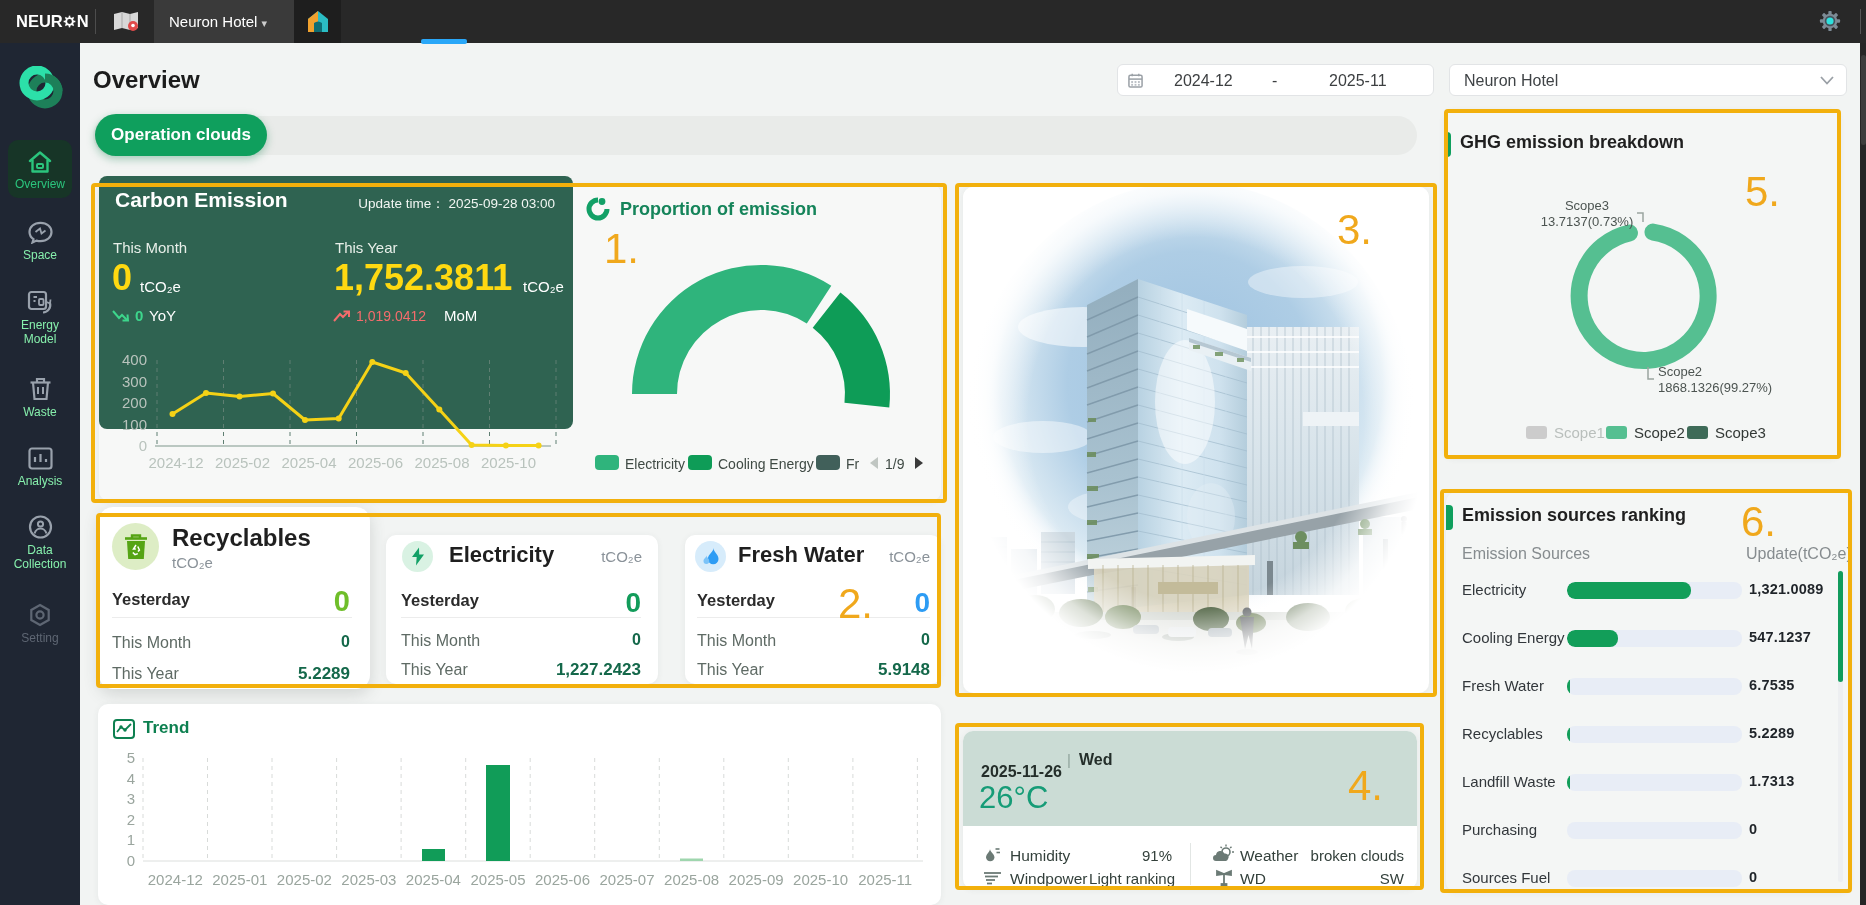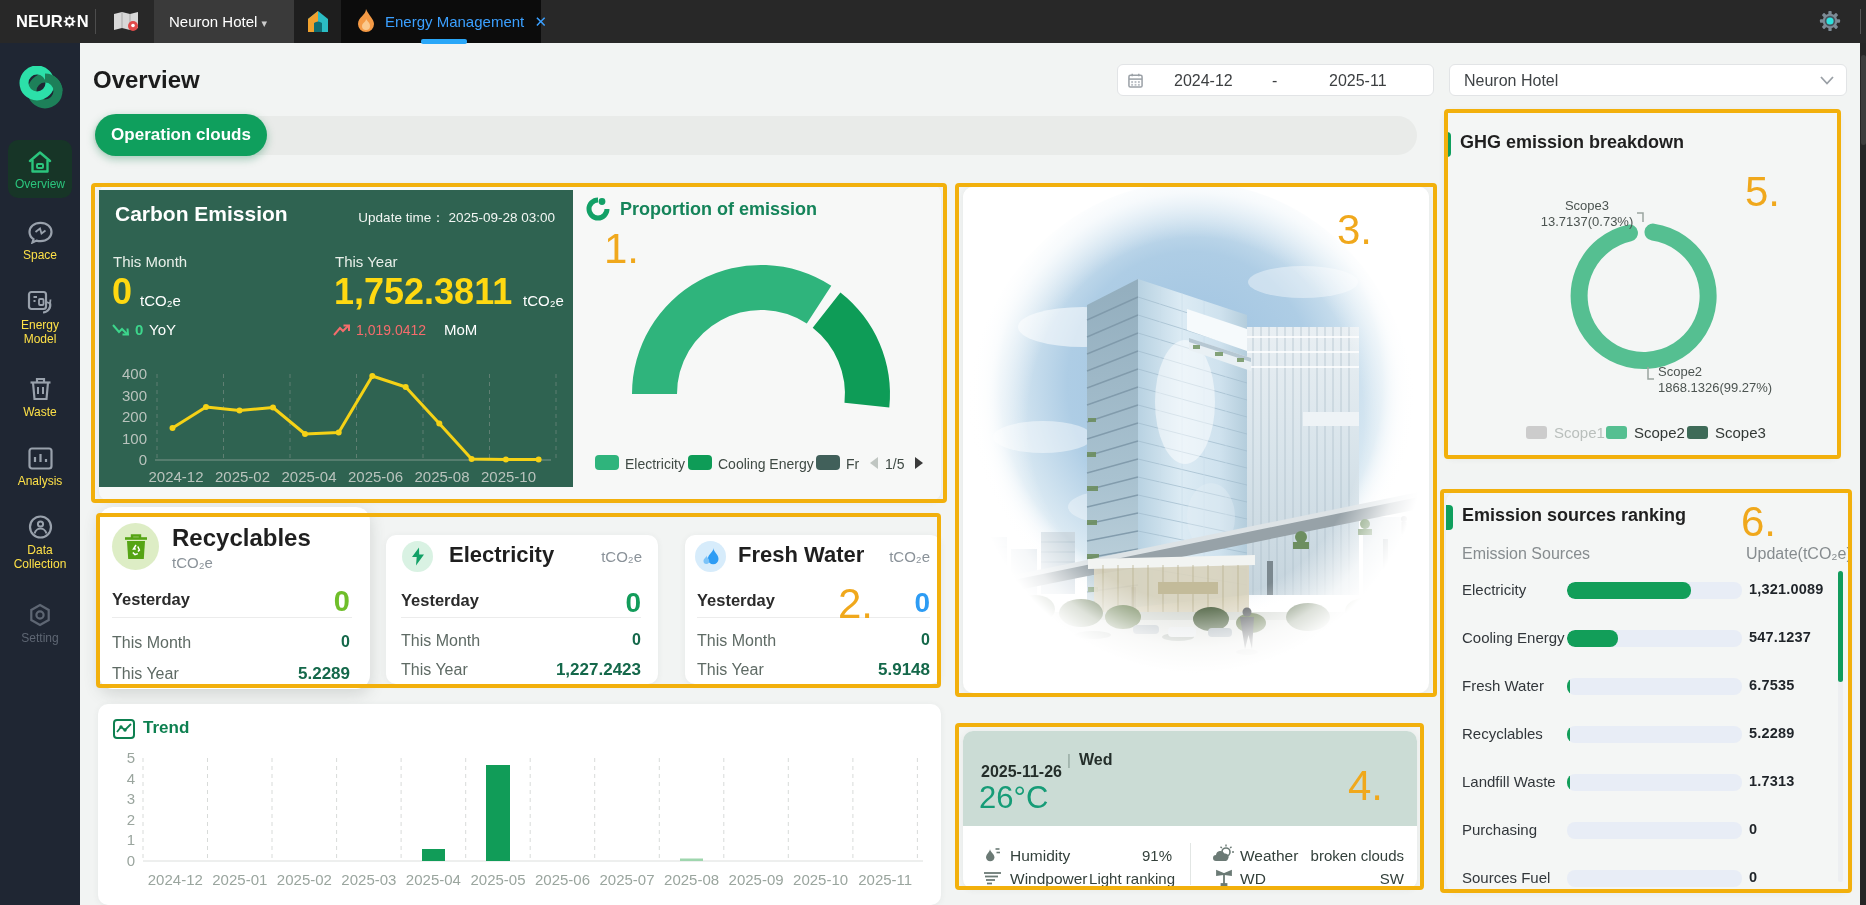--- a/index.html
+++ b/index.html
@@ -11,21 +11,21 @@
 #logo { position:absolute; left:16px; top:12px; color:#fff; font-weight:bold; font-size:16.5px; letter-spacing:0; white-space:nowrap; }
 #tb-div1 { position:absolute; left:95px; top:9px; width:1px; height:25px; background:#4d4d4d; }
 .tab { position:absolute; top:0; height:43px; }
 #tab-nh { left:154px; width:140px; background:#3a3a3a; color:#fff; font-size:15px; line-height:43px; padding-left:15px; }
 #tab-home { left:294px; width:47px; background:#1e1e1e; }
 #tab-em { left:341px; width:200px; background:#0c0c0c; color:#3ba0ff; font-size:15px; line-height:43px; white-space:nowrap; }
 #tab-underline { position:absolute; left:421px; top:39px; width:46px; height:5px; background:#2aa7f8; border-radius:2px; }
 #tb-div2 { position:absolute; left:1860px; top:9px; width:1px; height:25px; background:#555; }
 
 #sidebar { position:absolute; left:0; top:43px; width:80px; height:862px; background:#1f2633; }
-.mi { position:absolute; width:80px; text-align:center; color:#fde047; font-size:12px; }
+.mi { position:absolute; width:80px; text-align:center; color:#86efac; font-size:12px; }
 .mi svg { display:block; margin:0 auto 4px auto; }
 #mi-active { position:absolute; left:8px; top:97px; width:64px; height:58px; background:#173527; border-radius:10px; }
 
 #rstrip { position:absolute; left:1860px; top:43px; width:6px; height:862px; background:#262626; }
 #rthumb { position:absolute; left:1861px; top:55px; width:5px; height:90px; background:#3d3d3d; border-radius:3px; }
 
 #h1 { position:absolute; left:93px; top:66px; font-size:24px; font-weight:bold; color:#1c1c1c; }
 .inputbox { position:absolute; top:64px; height:32px; background:#fff; border:1px solid #e2e4e6; border-radius:6px; }
 #datebox { left:1117px; width:317px; }
 #selbox { left:1449px; width:398px; }
@@ -66,26 +66,20 @@
     <circle cx="21" cy="15" r="5" fill="#e14b4b"></circle>
     <circle cx="21" cy="14.5" r="1.8" fill="#fff"></circle>
   </svg>
   <div id="tab-nh" class="tab">Neuron Hotel <span style="font-size:11px;color:#ccc">▾</span></div>
   <div id="tab-home" class="tab">
     <svg style="margin:9px 0 0 11px" width="26" height="25" viewBox="0 0 26 25">
       <path d="M3 10 L13 2 L23 10 L23 23 L3 23 Z" fill="#2bbdc4"></path>
       <path d="M3 10 L13 2 L13 23 L3 23 Z" fill="#f0a12e"></path>
       <path d="M9 23 L9 14 Q13 11 17 14 L17 23 Z" fill="#0e6e74"></path>
     </svg>
-  </div>
-  <div id="tab-em" class="tab">
-    <svg style="vertical-align:-5px;margin-right:8px;margin-left:14px" width="22" height="24" viewBox="0 0 22 24">
-      <path d="M11 1 C11 7 3 9 3 16 A8 8 0 0 0 19 16 C19 11 14 8 11 1 Z" fill="#f59a45"></path>
-      <path d="M11 11 C11 14 7 15 7 18 A4 4 0 0 0 15 18 C15 15 13 14 11 11 Z" fill="#fbc98e"></path>
-    </svg>Energy Management <span style="margin-left:6px">✕</span>
   </div>
   <div id="tab-underline"></div>
   <svg class="abs" style="left:1819px;top:10px" width="22" height="22" viewBox="0 0 24 24">
     <g fill="#7d8b96">
       <circle cx="12" cy="12" r="8"></circle>
       <rect x="10.2" y="1" width="3.6" height="5" rx="1"></rect>
       <rect x="10.2" y="18" width="3.6" height="5" rx="1"></rect>
       <rect x="1" y="10.2" width="5" height="3.6" rx="1"></rect>
       <rect x="18" y="10.2" width="5" height="3.6" rx="1"></rect>
       <rect x="10.2" y="1" width="3.6" height="5" rx="1" transform="rotate(45 12 12)"></rect>
@@ -182,21 +176,21 @@
 <div id="selbox" class="inputbox">
   <span class="abs" style="left:14px;top:7px;font-size:16px;color:#3f4346">Neuron Hotel</span>
   <svg class="abs" style="left:370px;top:11px" width="14" height="9" viewBox="0 0 14 9">
       <path d="M1 1 L7 7.5 L13 1" fill="none" stroke="#9aa0a6" stroke-width="1.8"></path>
     </svg>
 </div>
 <div id="track"></div>
 <div id="pill">Operation clouds</div>
 
 <div class="card" style="left:99px;top:184px;width:842px;height:317px;background:#f7f8f7"></div>
-<div class="abs" style="left:99px;top:190px;width:474px;height:297px;background:#2f6351;border-radius:0">
+<div class="abs" style="left:99px;top:176px;width:474px;height:253px;background:#2f6351;border-radius:8px">
   <div class="abs" style="left:16px;top:12px;font-size:21px;font-weight:bold;color:#fff">Carbon Emission</div>
   <div class="abs" style="right:18px;top:19px;font-size:13.5px;color:#f2f6f3;white-space:nowrap">Update time：&nbsp;2025-09-28 03:00</div>
   <div class="abs" style="left:14px;top:63px;font-size:15px;color:#e8efe9">This Month</div>
   <div class="abs" style="left:236px;top:63px;font-size:15px;color:#e8efe9">This Year</div>
   <div class="abs" style="left:13px;top:81px;font-size:36px;font-weight:bold;color:#ffd911">0</div>
   <div class="abs" style="left:41px;top:102px;font-size:15px;color:#fff">tCO₂e</div>
   <div class="abs" style="left:235px;top:81px;font-size:36px;font-weight:bold;color:#ffd911">1,752.3811</div>
   <div class="abs" style="left:424px;top:102px;font-size:15px;color:#fff">tCO₂e</div>
   <svg class="abs" style="left:13px;top:134px" width="18" height="13" viewBox="0 0 18 13">
       <path d="M1 1 L7 8 L10 5 L15 10" fill="none" stroke="#3dd68c" stroke-width="2"></path>
@@ -265,21 +259,21 @@
 </svg>
 <div class="abs" style="left:595px;top:455px;width:24px;height:15px;border-radius:4px;background:#2fb47c"></div>
 <div class="abs" style="left:625px;top:456px;font-size:14px;color:#3f4a44">Electricity</div>
 <div class="abs" style="left:688px;top:455px;width:24px;height:15px;border-radius:4px;background:#0e9c57"></div>
 <div class="abs" style="left:718px;top:456px;font-size:14px;color:#3f4a44">Cooling Energy</div>
 <div class="abs" style="left:816px;top:455px;width:24px;height:15px;border-radius:4px;background:#41605a"></div>
 <div class="abs" style="left:846px;top:456px;font-size:14px;color:#3f4a44">Fr</div>
 <svg class="abs" style="left:868px;top:456px" width="12" height="14" viewBox="0 0 12 14">
     <path d="M10 1 L2 7 L10 13 Z" fill="#c0c6c2"></path>
   </svg>
-<div class="abs" style="left:885px;top:456px;font-size:14px;color:#3f4a44">1/5</div>
+<div class="abs" style="left:885px;top:456px;font-size:14px;color:#3f4a44">1/9</div>
 <svg class="abs" style="left:913px;top:456px" width="12" height="14" viewBox="0 0 12 14">
     <path d="M2 1 L10 7 L2 13 Z" fill="#3a3a3a"></path>
   </svg>
 
 <div class="card" style="left:99px;top:507px;width:271px;height:182px;border-radius:14px;box-shadow:0 5px 16px rgba(60,70,65,.18)">
   <div class="abs" style="left:13px;top:16px;width:47px;height:47px;border-radius:50%;background:#ddedc5"></div>
   <svg class="abs" style="left:24px;top:25px" width="26" height="29" viewBox="0 0 26 29">
       <path d="M2 6.5 L24 6.5" stroke="#55a414" stroke-width="2.6"></path>
       <path d="M9 6 L9 3.5 L17 3.5 L17 6" fill="none" stroke="#55a414" stroke-width="2.4"></path>
       <path d="M4 9 L5.2 27 L20.8 27 L22 9 Z" fill="#55a414"></path>

